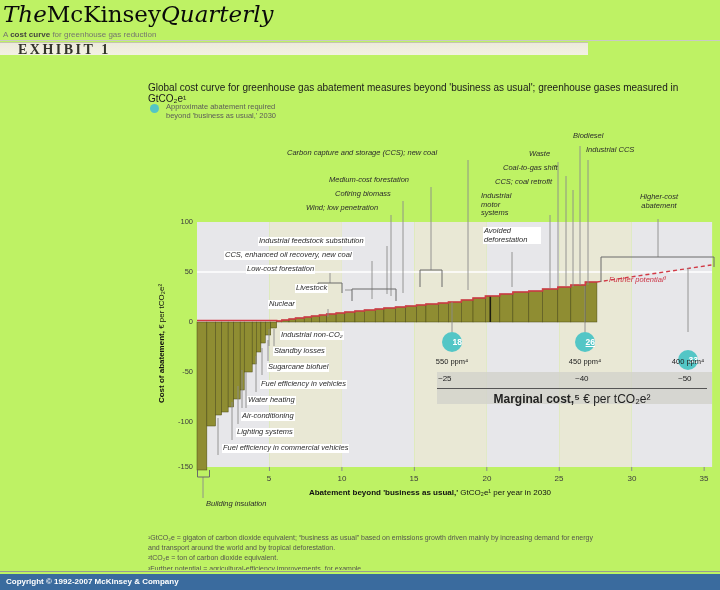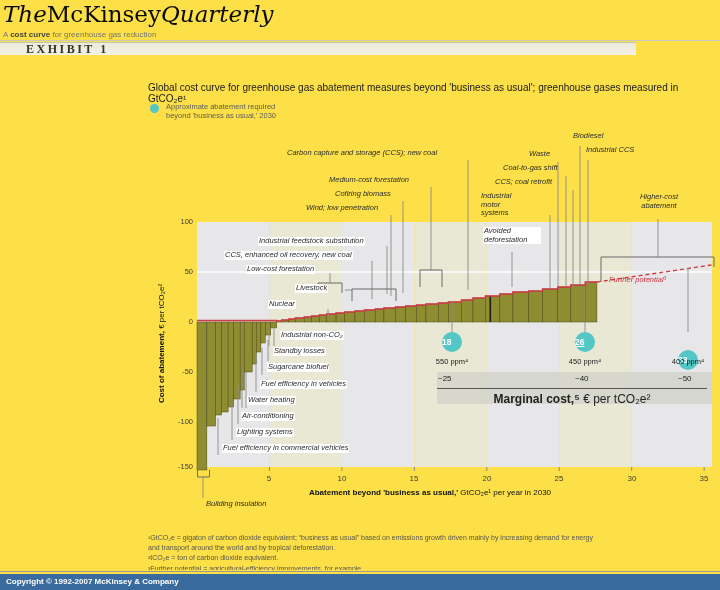--- a/index.html
+++ b/index.html
@@ -1,42 +1,42 @@
 <!DOCTYPE html>
 <html><head>
 <meta charset="utf-8">
 <style>
   html,body{margin:0;padding:0;background:#fff;}
-  #page{position:relative;width:720px;height:590px;background:#fde047;overflow:hidden;
+  #page{position:relative;width:720px;height:590px;background:#bef264;overflow:hidden;
         font-family:"Liberation Sans",sans-serif;color:#222;}
   
   #logo{position:absolute;left:3px;top:1px;font-family:"DejaVu Serif",serif;font-size:23px;color:#0a0a0a;white-space:nowrap;}
   #logo .it{font-style:italic;}
   #tagline{position:absolute;left:0;top:28px;width:720px;height:13px;background:linear-gradient(#fcfcfa,#ececе8);
            border-bottom:1px solid #c9c9c5;font-size:8px;color:#75756e;line-height:13px;padding-left:3px;box-sizing:border-box;}
   #tagline b{color:#45453f;}
-  #exhibitbar{position:absolute;left:0;top:42px;width:636px;height:13px;background:linear-gradient(#eceadb,#f3f1e3);
-              border-top:1px solid #c6c4ae;font-family:"Liberation Serif",serif;font-weight:bold;font-size:12px;
-              letter-spacing:2.5px;color:#33332b;line-height:13px;padding-left:26px;box-sizing:border-box;}
+  #exhibitbar{position:absolute;left:0;top:42px;width:588px;height:13px;background:linear-gradient(#eceadb,#f3f1e3);
+              border-top:1px solid #c6c4ae;font-family:"Liberation Serif",serif;font-weight:bold;font-size:14px;
+              letter-spacing:2.5px;color:#33332b;line-height:13px;padding-left:18px;box-sizing:border-box;}
   #titlebar{position:absolute;left:0;top:55px;width:720px;height:21px;background:#f8f7ee;border-bottom:1px solid #d6d5c6;
             font-size:13px;font-weight:bold;color:#111;line-height:20px;padding-left:10px;box-sizing:border-box;}
   #subtitle{position:absolute;left:148px;top:82px;width:568px;font-size:10px;color:#1a1a1a;}
   #legend{position:absolute;left:148px;top:102px;font-size:7.5px;color:#5c5c58;line-height:9px;}
   #legend .dot{position:absolute;left:2px;top:2px;width:9px;height:9px;border-radius:50%;}
   #legend .ltxt{margin-left:18px;}
   
   #chart-svg{position:absolute;left:0;top:130px;}
   .callout{position:absolute;font-size:7.5px;line-height:8.5px;color:#2b2b2b;background:#fff;padding:0 1px;white-space:nowrap;font-style:italic;}
   .callout.wrap{white-space:normal;}
   .callout.nobg{background:transparent;}
   .callout.red{color:#cc3344;background:transparent;font-size:7.5px;}
   .ytick{position:absolute;width:28px;text-align:right;font-size:7.5px;color:#3c3c3c;}
   .xtick{position:absolute;transform:translateX(-50%);font-size:8px;color:#3c3c3c;}
   .circle{position:absolute;width:20px;height:20px;border-radius:50%;color:#fff;font-size:8.5px;font-weight:bold;
-          text-align:left;line-height:20px;}
+          text-align:right;line-height:20px;}
   .ppm{position:absolute;transform:translateX(-50%);font-size:7.5px;color:#222;white-space:nowrap;}
   .mcost{position:absolute;font-size:8px;color:#222;}
   #mlabel{position:absolute;transform:translateX(-50%);font-size:12px;color:#222;white-space:nowrap;}
   #ylab{position:absolute;left:39px;top:337px;width:248px;height:13px;text-align:center;font-size:8px;color:#111;
         transform:rotate(-90deg);white-space:nowrap;}
   #xlab{position:absolute;left:430px;top:488px;transform:translateX(-50%);font-size:8px;color:#111;white-space:nowrap;}
   .fnote{position:absolute;left:148px;font-size:7px;color:#55554f;white-space:nowrap;}
   #f3clip{position:absolute;left:148px;top:565px;height:5px;overflow:hidden;font-size:7px;color:#55554f;white-space:nowrap;}
   #prefootline{position:absolute;left:0;top:571px;width:720px;border-top:1px solid #9a9a94;}
   #footer{position:absolute;left:0;bottom:0;width:720px;height:16px;background:#3a6b9e;color:#fff;

